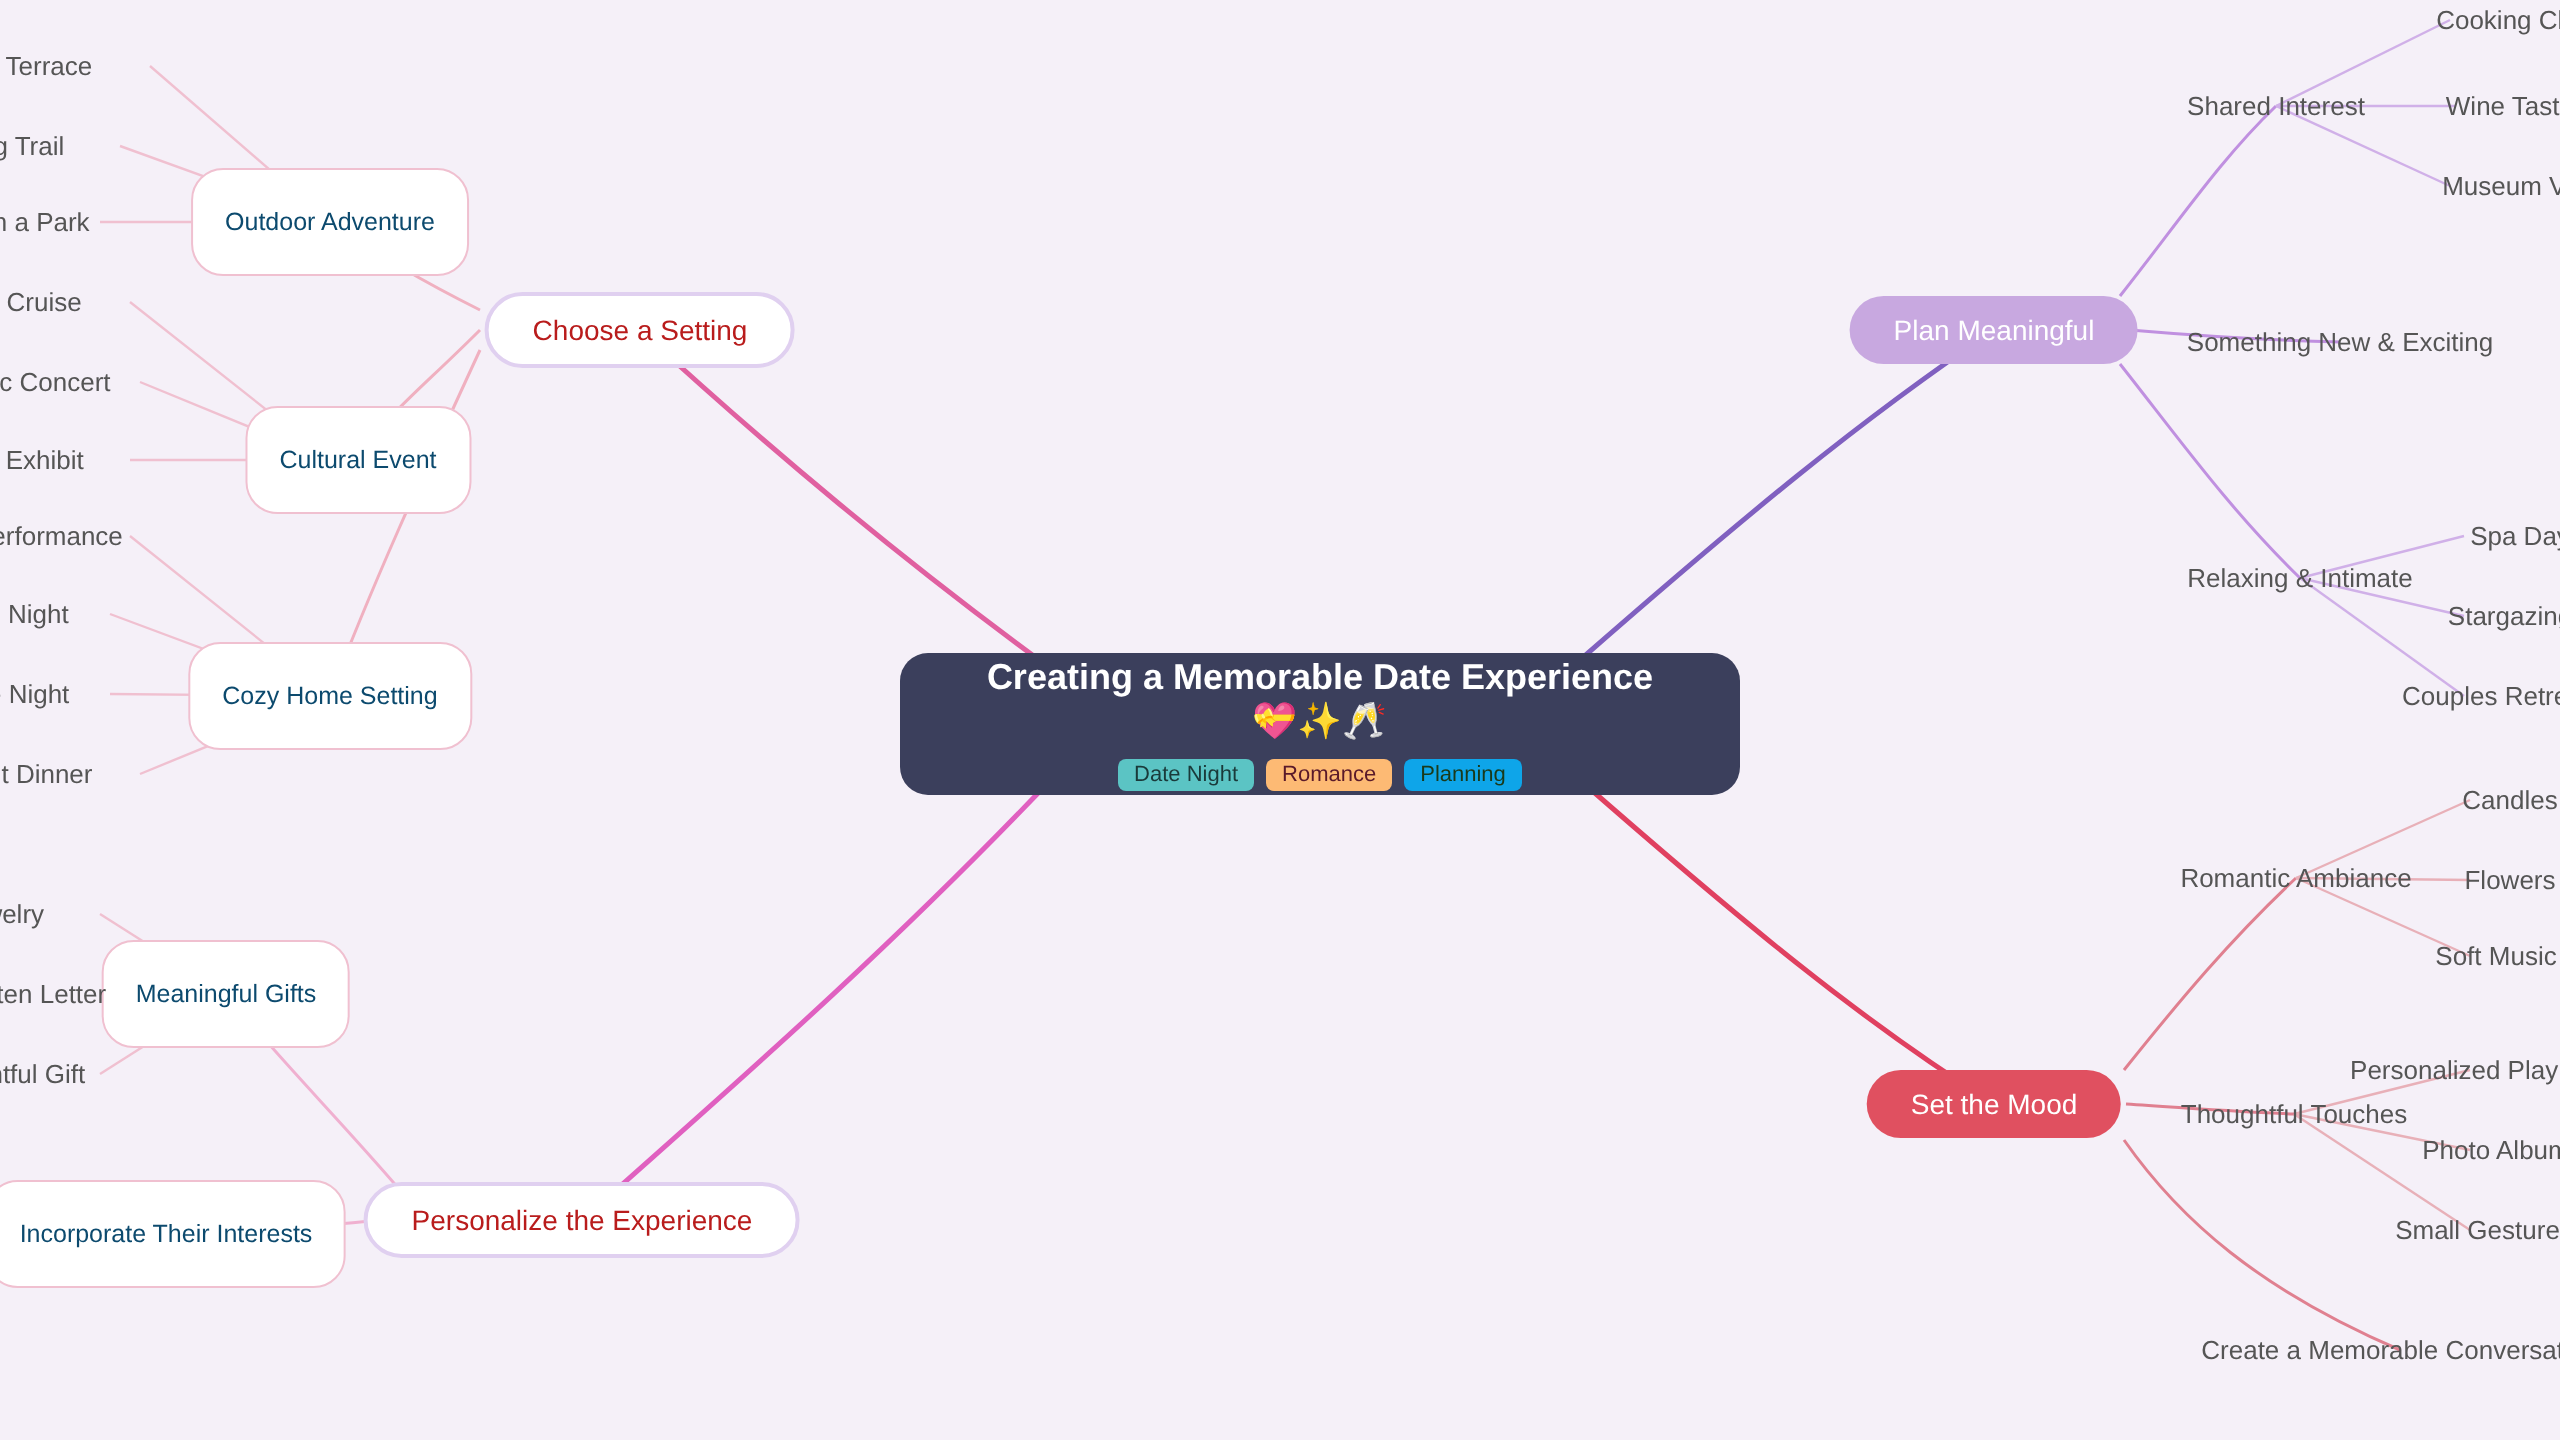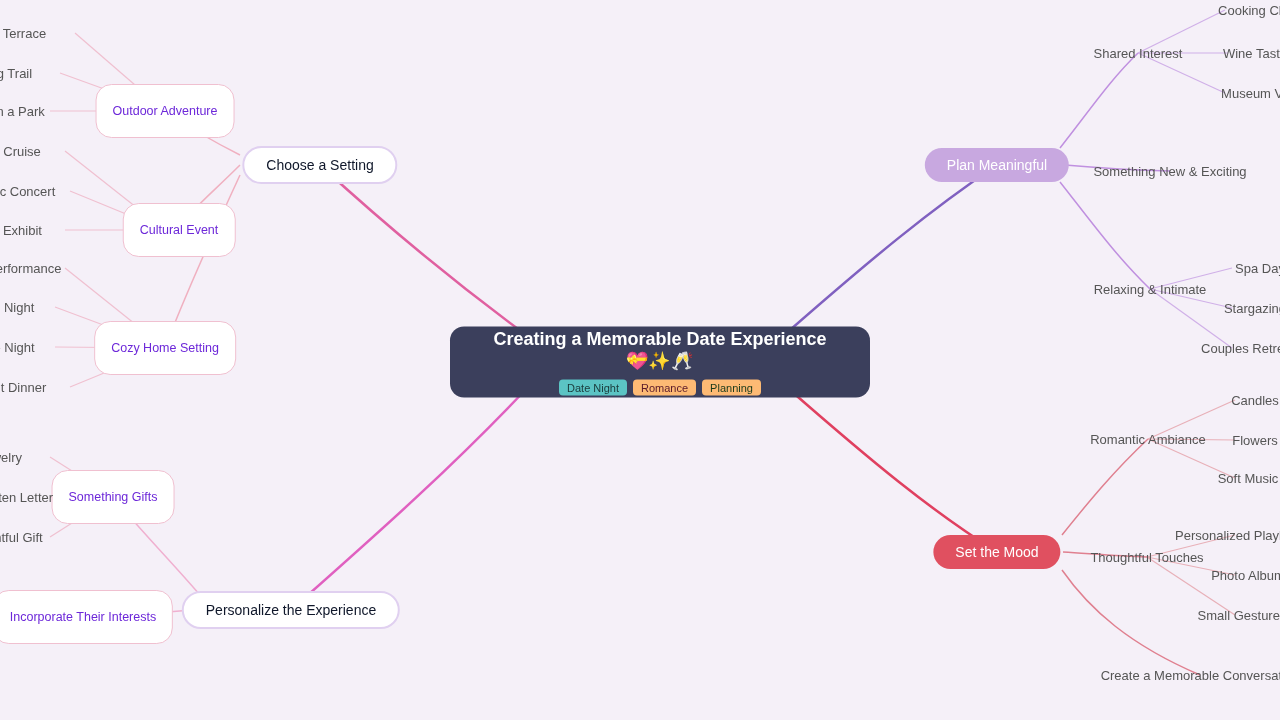--- a/index.html
+++ b/index.html
@@ -44,29 +44,29 @@
       justify-content: center;
     }
     .tag {
       border-radius: 4px;
       padding: 2px 8px;
       font-size: 11px;
       font-weight: 500;
     }
     .tag-blue { background: #5bc4c4; color: #1a3a3a; }
     .tag-pink { background: #fdba74; color: #5a1a2a; }
-    .tag-green { background: #fdba74; color: #1a3a1a; }
+    .tag-green { background: #0ea5e9; color: #1a3a1a; }
 
     .node-main {
       background: white;
       border: 2px solid #e0d0f0;
       border-radius: 20px;
       padding: 9px 22px;
       font-size: 14px;
-      color: #0f172a;
+      color: #b91c1c;
       white-space: nowrap;
       text-align: right;
     }
     .node-main-purple {
       background: #c8a8e0;
       border: none;
       border-radius: 20px;
       padding: 9px 22px;
       font-size: 14px;
       color: #fff;
@@ -80,21 +80,21 @@
       font-size: 14px;
       color: #fff;
       white-space: nowrap;
     }
     .node-leaf {
       background: white;
       border: 1.5px solid #f0c0d0;
       border-radius: 16px;
       padding: 19px 16px;
       font-size: 12.5px;
-      color: #6d28d9;
+      color: #0c4a6e;
       white-space: nowrap;
     }
     .label-only {
       font-size: 13px;
       color: #555;
       white-space: nowrap;
       background: none;
       padding: 4px 10px;
     }
   </style>
@@ -203,21 +203,21 @@
 
   <div class="node" style="left:165px;top:348px;">
     <div class="node-leaf">Cozy Home Setting</div>
   </div>
 
   <div class="node" style="left:83px;top:617px;">
     <div class="node-leaf">Incorporate Their Interests</div>
   </div>
 
   <div class="node" style="left:113px;top:497px;">
-    <div class="node-leaf">Something Gifts</div>
+    <div class="node-leaf">Meaningful Gifts</div>
   </div>
 
   <div class="node" style="left:1138px;top:53px;">
     <div class="label-only">Shared Interest</div>
   </div>
 
   <div class="node" style="left:1170px;top:171px;">
     <div class="label-only">Something New &amp; Exciting</div>
   </div>
 

